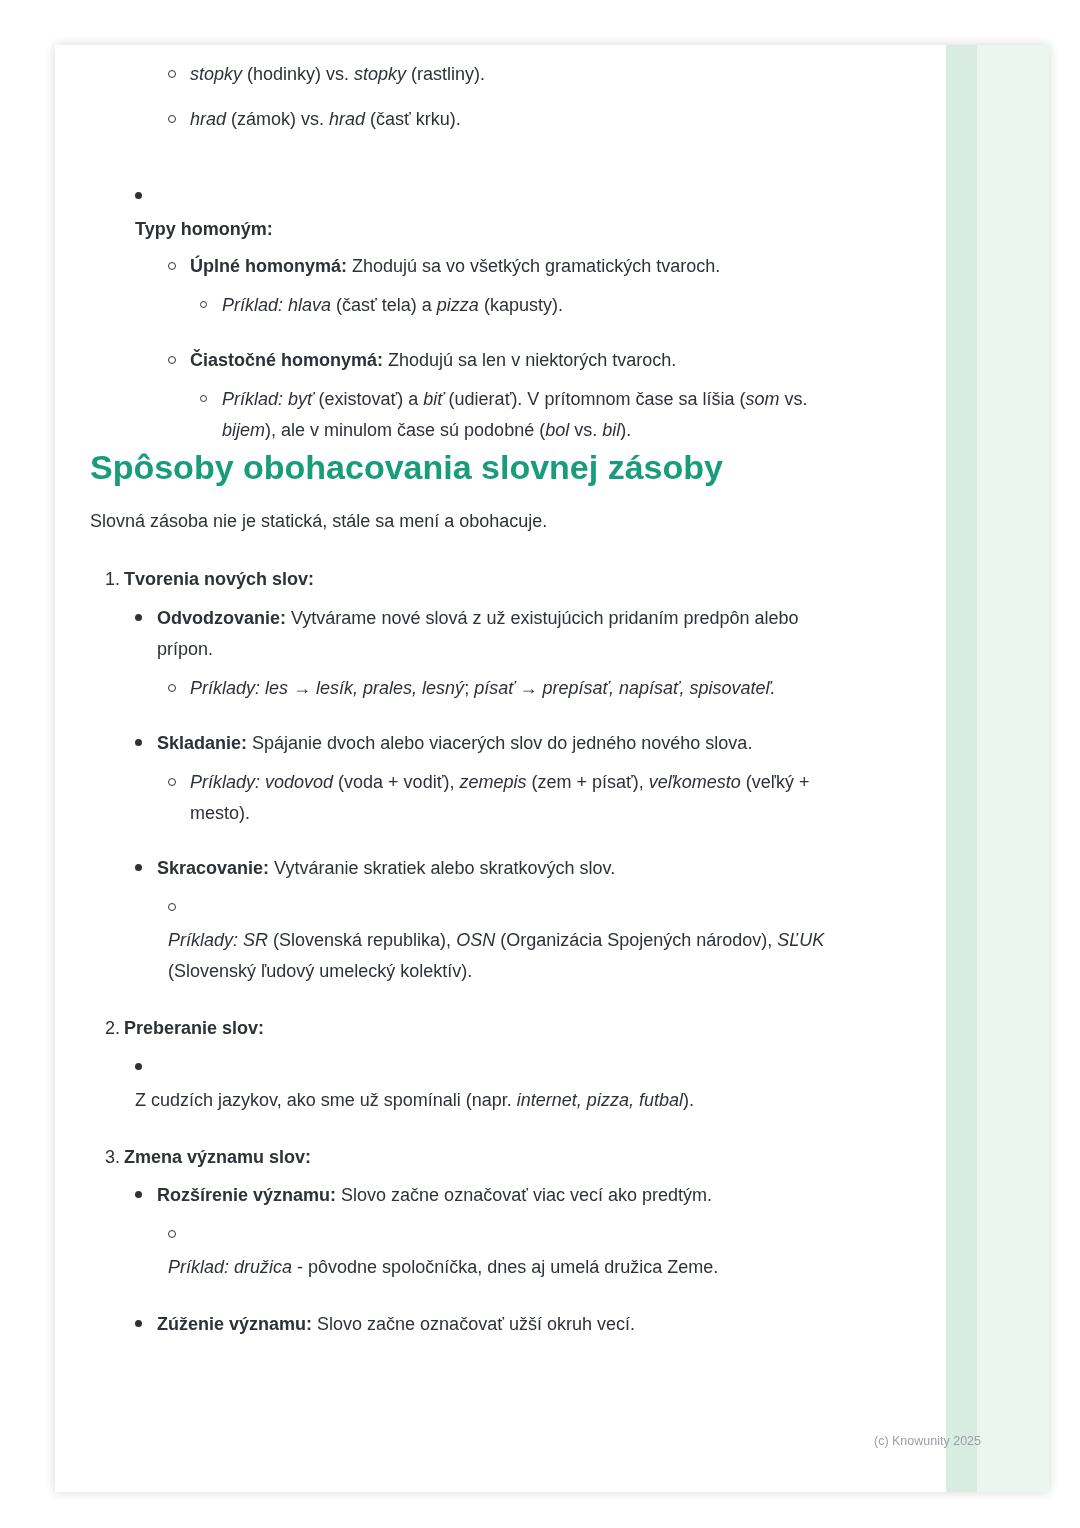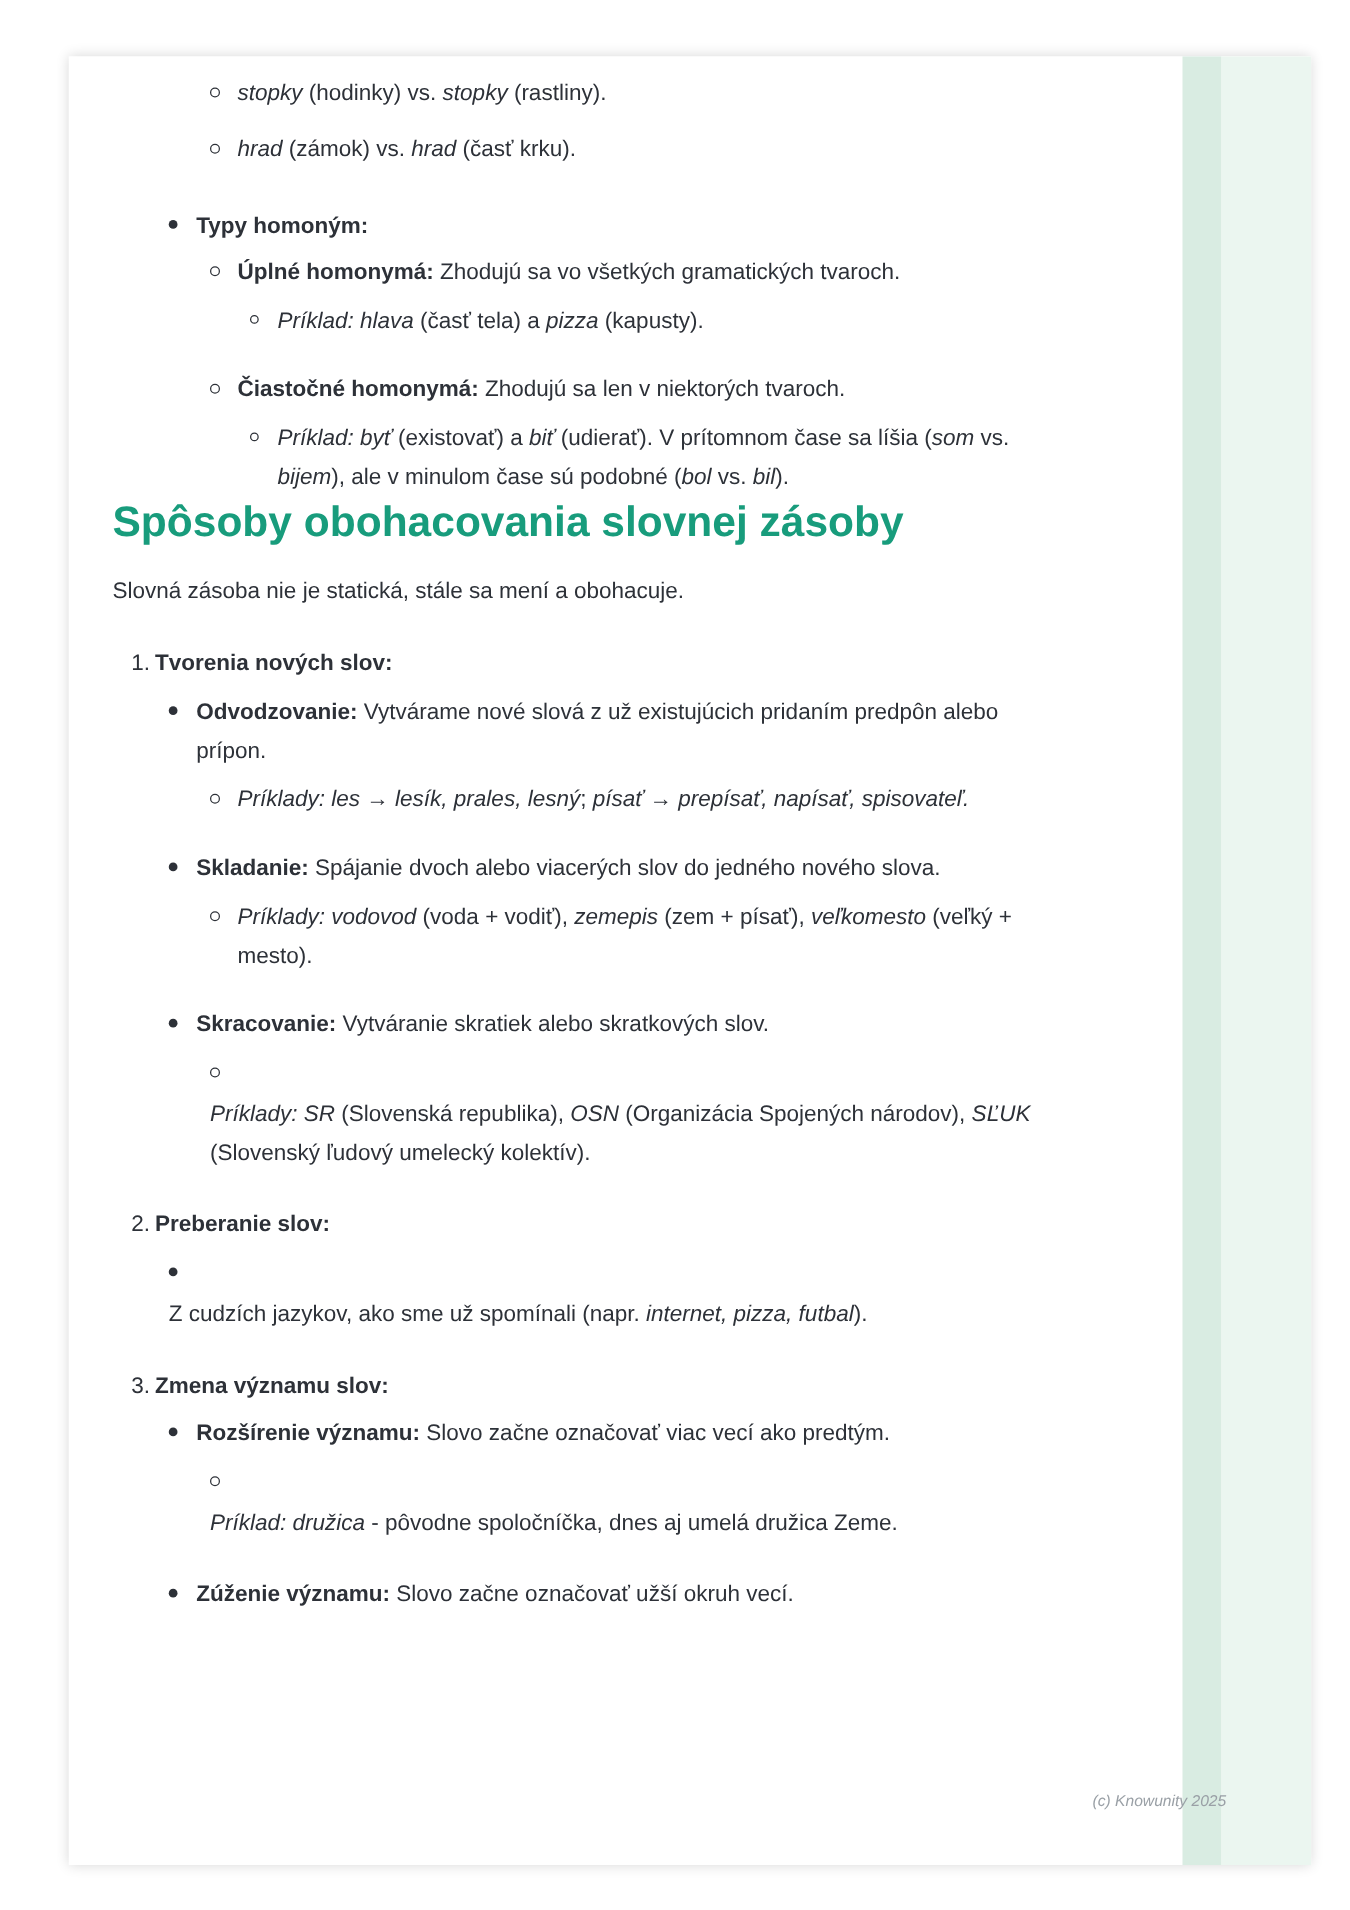--- a/index.html
+++ b/index.html
@@ -31,37 +31,37 @@
   .num-mk{flex:0 0 19px;margin-top:0;display:block;}
   .lv1{padding-left:45px;}
   .lv2{padding-left:78px;}
   .lv3{padding-left:110px;}
   .numrow{padding-left:15px;}
   .dot{width:7px;height:7px;border-radius:50%;background:var(--text);}
   .ring{width:8px;height:8px;border:1.6px solid var(--text);border-radius:50%;}
   .ring.sm{width:7px;height:7px;}
   .s-b{font-weight:700;}
   .s-i{font-style:italic;}
-  .mb6{margin-bottom:6px;}  .mb8{margin-bottom:8px;} .mb14{margin-bottom:14px;}
+  .mb6{margin-bottom:6px;flex-direction:column;}  .mb8{margin-bottom:8px;} .mb14{margin-bottom:14px;}
   .mb24{margin-bottom:24px;} .mb26{margin-bottom:26px;flex-direction:column;}
-  .mb30{margin-bottom:30px;}
+  .mb30{margin-bottom:46px;}
   .callout{
     margin:30px 0 44px 0;background:var(--callout-bg);
     border-left:7px solid var(--callout-border);
     padding:21px 32px 25px 31px;
   }
   .callout .tx{margin:0;text-align:justify;line-height:1.9;}
   .heading{
     margin:0 0 18px 0;color:var(--accent);
     font-size:34px;font-weight:700;line-height:1.25;
   }
   .intro{margin:0 0 27px 0;}
   .footer{
     position:absolute;right:68px;bottom:40px;z-index:3;
-    font-size:12.5px;color:var(--muted);font-style:italic;
+    font-size:12.5px;color:var(--muted);
   }
 </style>
 </head>
 <body>
 
 <div class="page">
   <div class="stripe-light"></div>
   <div class="stripe-dark"></div>
 
   <div class="content">

